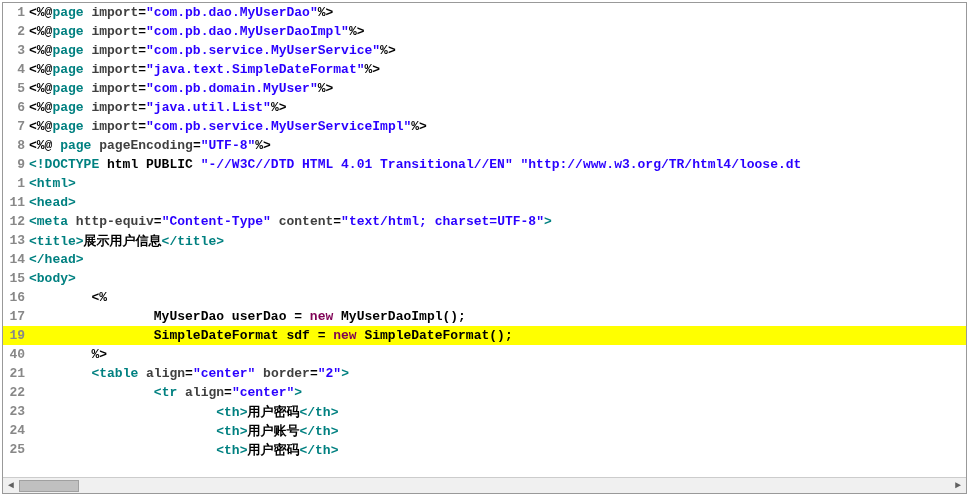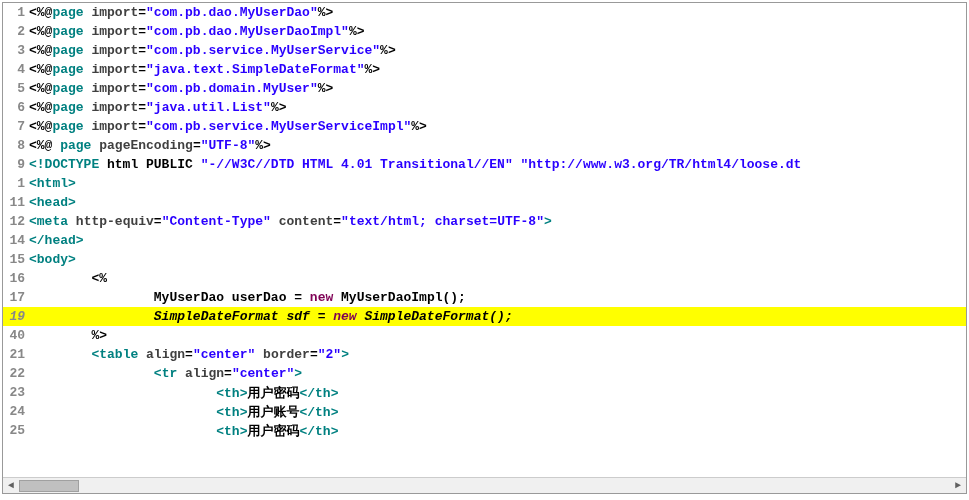--- a/index.html
+++ b/index.html
@@ -23,21 +23,20 @@
   background: #fff;
 }
 .line {
   display: flex;
   align-items: center;
   height: 19px;
   white-space: pre;
 }
 .line.highlight {
   background: #ffff00;
-  font-style: italic;
 }
 .gutter {
   width: 26px;
   text-align: right;
   color: #888;
   padding-right: 4px;
   flex-shrink: 0;
   user-select: none;
 }
 .code {
@@ -95,20 +94,21 @@
       <div class="line"><span class="gutter">3</span><span class="code"><span class="txt">&lt;%@</span><span class="tag">page</span><span class="txt"> </span><span class="attr">import</span><span class="txt">=</span><span class="str">"com.pb.service.MyUserService"</span><span class="txt">%&gt;</span></span></div>
       <div class="line"><span class="gutter">4</span><span class="code"><span class="txt">&lt;%@</span><span class="tag">page</span><span class="txt"> </span><span class="attr">import</span><span class="txt">=</span><span class="str">"java.text.SimpleDateFormat"</span><span class="txt">%&gt;</span></span></div>
       <div class="line"><span class="gutter">5</span><span class="code"><span class="txt">&lt;%@</span><span class="tag">page</span><span class="txt"> </span><span class="attr">import</span><span class="txt">=</span><span class="str">"com.pb.domain.MyUser"</span><span class="txt">%&gt;</span></span></div>
       <div class="line"><span class="gutter">6</span><span class="code"><span class="txt">&lt;%@</span><span class="tag">page</span><span class="txt"> </span><span class="attr">import</span><span class="txt">=</span><span class="str">"java.util.List"</span><span class="txt">%&gt;</span></span></div>
       <div class="line"><span class="gutter">7</span><span class="code"><span class="txt">&lt;%@</span><span class="tag">page</span><span class="txt"> </span><span class="attr">import</span><span class="txt">=</span><span class="str">"com.pb.service.MyUserServiceImpl"</span><span class="txt">%&gt;</span></span></div>
       <div class="line"><span class="gutter">8</span><span class="code"><span class="txt">&lt;%@ </span><span class="tag">page</span><span class="txt"> </span><span class="attr">pageEncoding</span><span class="txt">=</span><span class="str">"UTF-8"</span><span class="txt">%&gt;</span></span></div>
       <div class="line"><span class="gutter">9</span><span class="code"><span class="tag">&lt;!DOCTYPE </span><span class="txt">html PUBLIC </span><span class="str">"-//W3C//DTD HTML 4.01 Transitional//EN"</span><span class="txt"> </span><span class="str">"http://www.w3.org/TR/html4/loose.dt</span></span></div>
       <div class="line"><span class="gutter">1</span><span class="code"><span class="tag">&lt;html&gt;</span></span></div>
       <div class="line"><span class="gutter">11</span><span class="code"><span class="tag">&lt;head&gt;</span></span></div>
       <div class="line"><span class="gutter">12</span><span class="code"><span class="tag">&lt;meta</span><span class="txt"> </span><span class="attr">http-equiv</span><span class="txt">=</span><span class="str">"Content-Type"</span><span class="txt"> </span><span class="attr">content</span><span class="txt">=</span><span class="str">"text/html; charset=UTF-8"</span><span class="tag">&gt;</span></span></div>
+      <div class="line"><span class="gutter">13</span><span class="code"><span class="tag">&lt;title&gt;</span><span class="txt">展示用户信息</span><span class="tag">&lt;/title&gt;</span></span></div>
       <div class="line"><span class="gutter">14</span><span class="code"><span class="tag">&lt;/head&gt;</span></span></div>
       <div class="line"><span class="gutter">15</span><span class="code"><span class="tag">&lt;body&gt;</span></span></div>
       <div class="line"><span class="gutter">16</span><span class="code"><span class="txt">        &lt;%</span></span></div>
       <div class="line"><span class="gutter">17</span><span class="code"><span class="txt">                MyUserDao userDao = </span><span class="kw">new</span><span class="txt"> MyUserDaoImpl();</span></span></div>
       <div class="line highlight"><span class="gutter">19</span><span class="code"><span class="txt">                SimpleDateFormat sdf = </span><span class="kw">new</span><span class="txt"> SimpleDateFormat();</span></span></div>
       <div class="line"><span class="gutter">40</span><span class="code"><span class="txt">        %&gt;</span></span></div>
       <div class="line"><span class="gutter">21</span><span class="code"><span class="txt">        </span><span class="tag">&lt;table</span><span class="txt"> </span><span class="attr">align</span><span class="txt">=</span><span class="str">"center"</span><span class="txt"> </span><span class="attr">border</span><span class="txt">=</span><span class="str">"2"</span><span class="tag">&gt;</span></span></div>
       <div class="line"><span class="gutter">22</span><span class="code"><span class="txt">                </span><span class="tag">&lt;tr</span><span class="txt"> </span><span class="attr">align</span><span class="txt">=</span><span class="str">"center"</span><span class="tag">&gt;</span></span></div>
       <div class="line"><span class="gutter">23</span><span class="code"><span class="txt">                        </span><span class="tag">&lt;th&gt;</span><span class="txt">用户密码</span><span class="tag">&lt;/th&gt;</span></span></div>
       <div class="line"><span class="gutter">24</span><span class="code"><span class="txt">                        </span><span class="tag">&lt;th&gt;</span><span class="txt">用户账号</span><span class="tag">&lt;/th&gt;</span></span></div>

